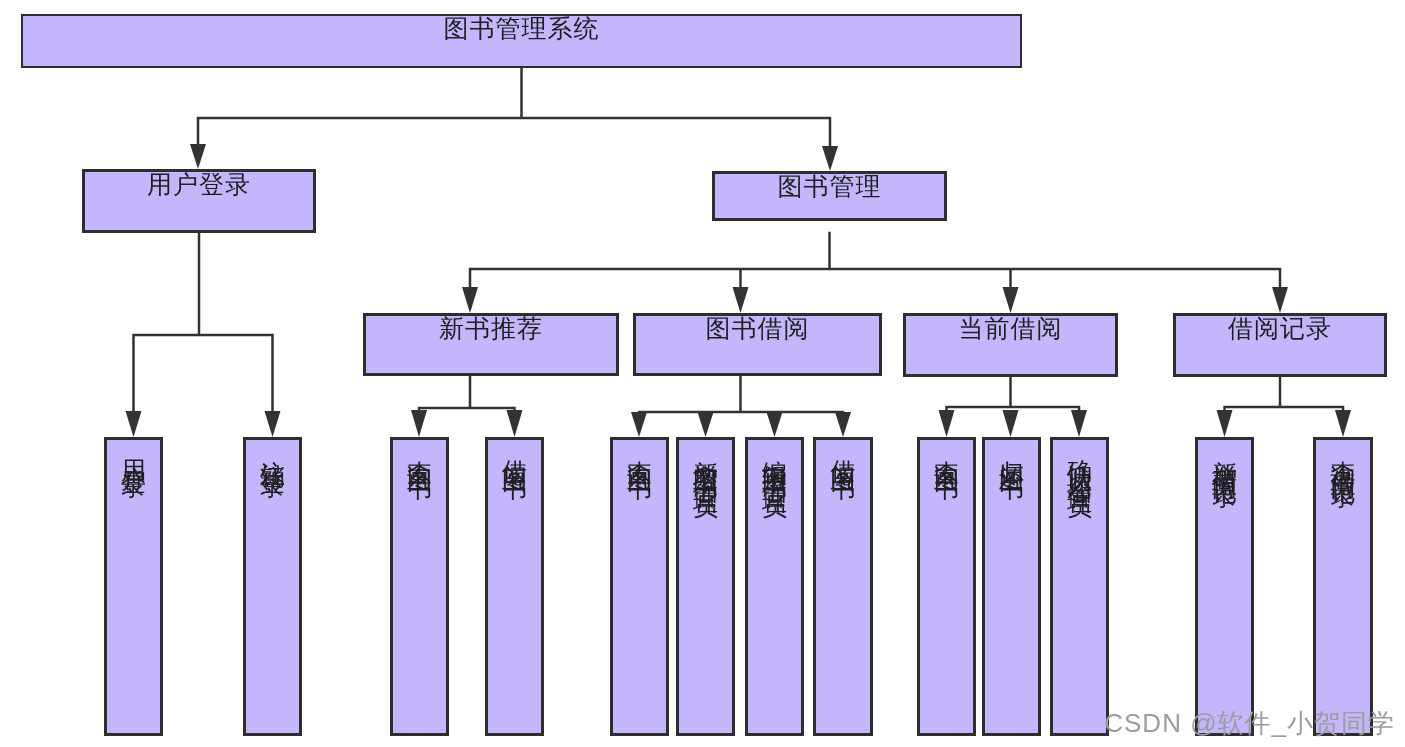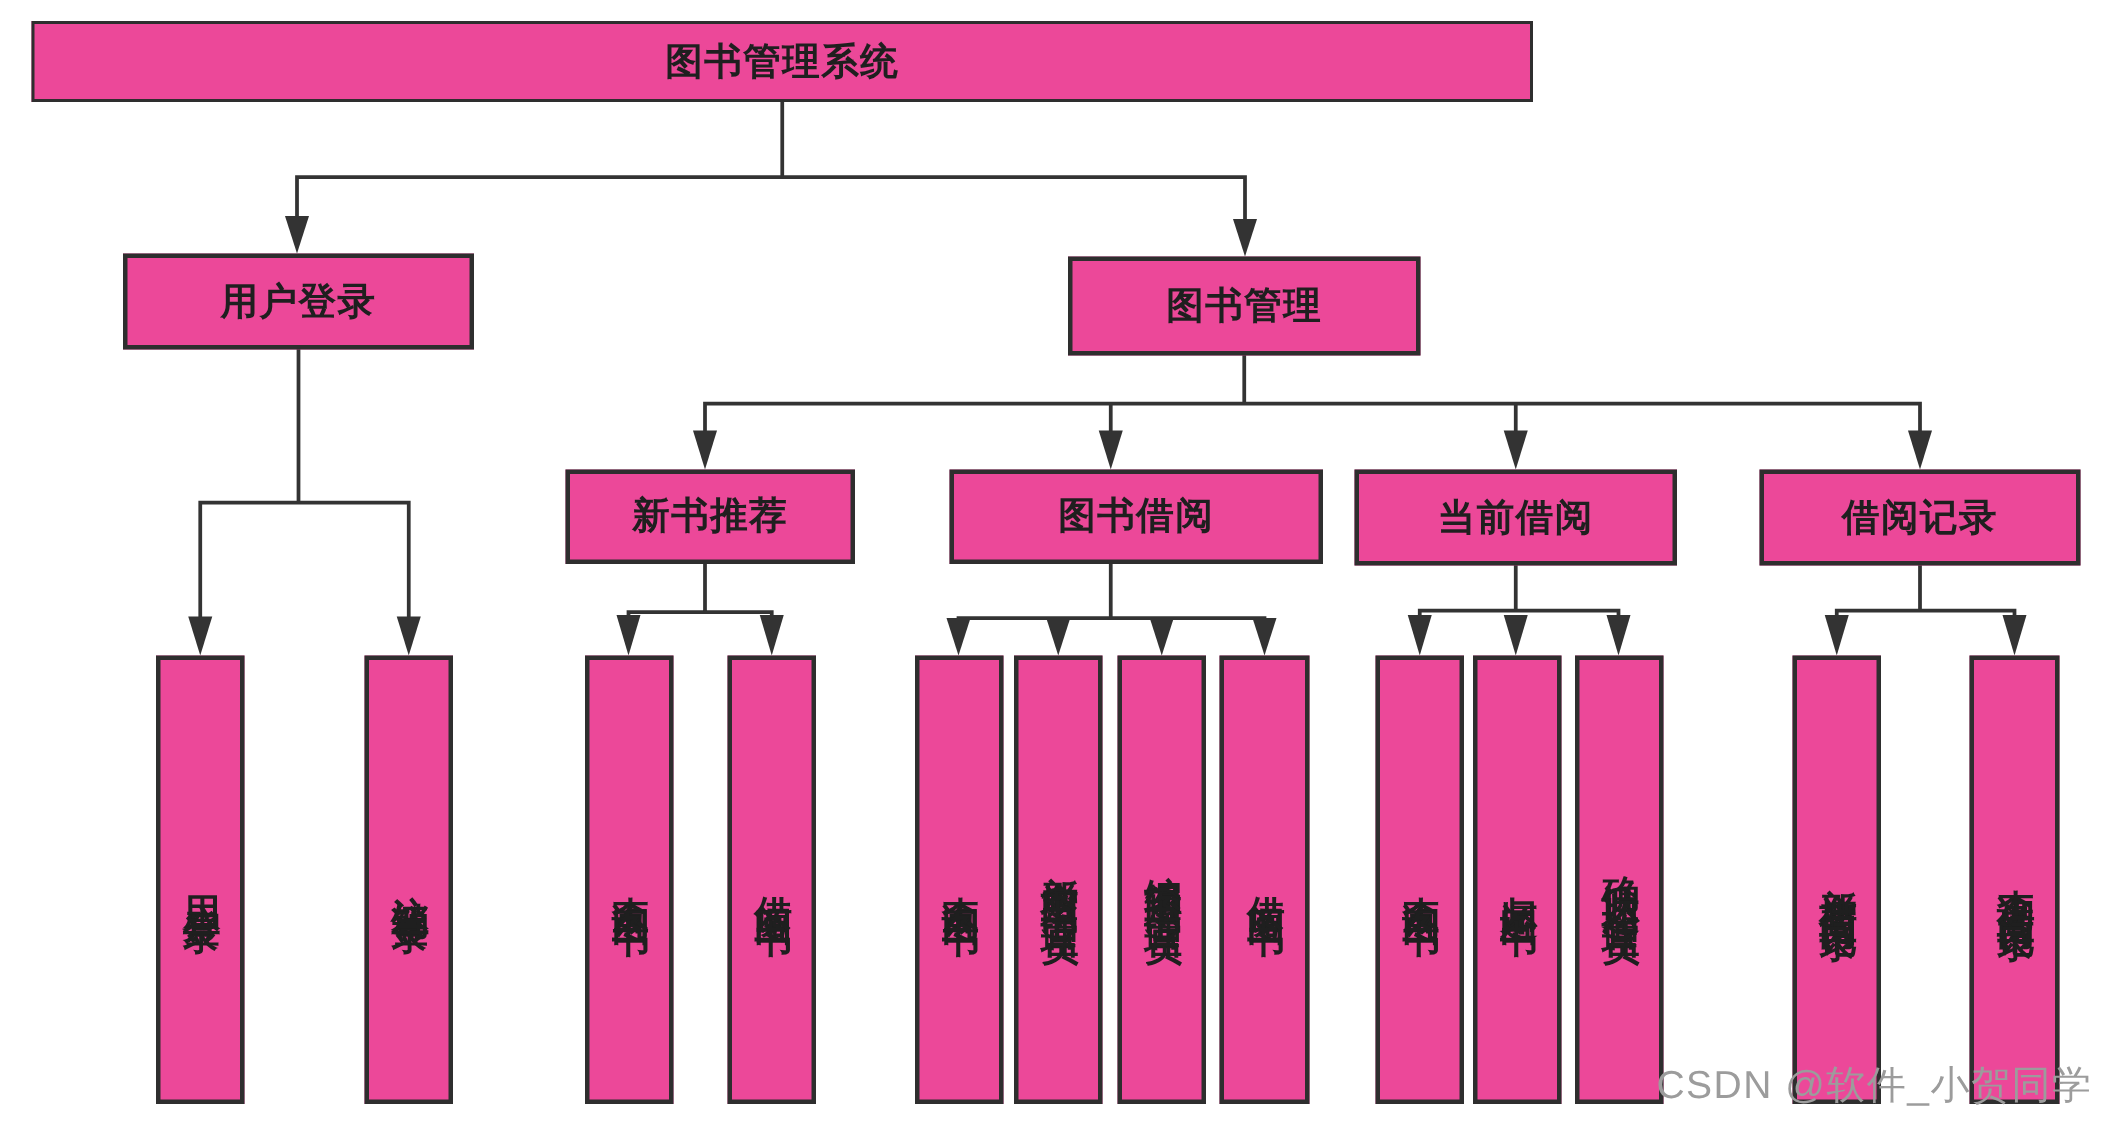--- a/index.html
+++ b/index.html
@@ -14,27 +14,26 @@
   #stage{
     position:relative;
     width:1405px;height:747px;
     background:var(--bg);
     overflow:hidden;
   }
   #edges{position:absolute;left:0;top:0;width:1405px;height:747px;}
   .node{
     position:absolute;
     box-sizing:border-box;
-    background:#ec4899;
+    background:#c4b5fd;
     border:3px solid var(--border);
     display:flex;
-    align-items:center;
+    align-items:flex-start;
     justify-content:center;
     color:var(--text);
-    font-weight:bold;
   }
   .node.root{border-width:2px;}
   .node .label{
     font-size:25px;
     letter-spacing:1px;
     white-space:nowrap;
     line-height:1;
   }
   .node.leaf{
     justify-content:center;
@@ -112,25 +111,25 @@
     </g>
   </svg>
 
   <div class="node root" style="left:21px;top:14px;width:1001px;height:54px">
     <span class="label">图书管理系统</span>
   </div>
 
   <div class="node" style="left:82px;top:169px;width:234px;height:64px">
     <span class="label">用户登录</span>
   </div>
-  <div class="node" style="left:712px;top:171px;width:235px;height:66px">
+  <div class="node" style="left:712px;top:171px;width:235px;height:50px">
     <span class="label">图书管理</span>
   </div>
 
-  <div class="node" style="left:377px;top:313px;width:193px;height:63px">
+  <div class="node" style="left:363px;top:313px;width:256px;height:63px">
     <span class="label">新书推荐</span>
   </div>
   <div class="node" style="left:633px;top:313px;width:249px;height:63px">
     <span class="label">图书借阅</span>
   </div>
   <div class="node" style="left:1173px;top:313px;width:214px;height:64px">
     <span class="label">借阅记录</span>
   </div>
   <div class="node" style="left:903px;top:313px;width:215px;height:64px">
     <span class="label">当前借阅</span>

